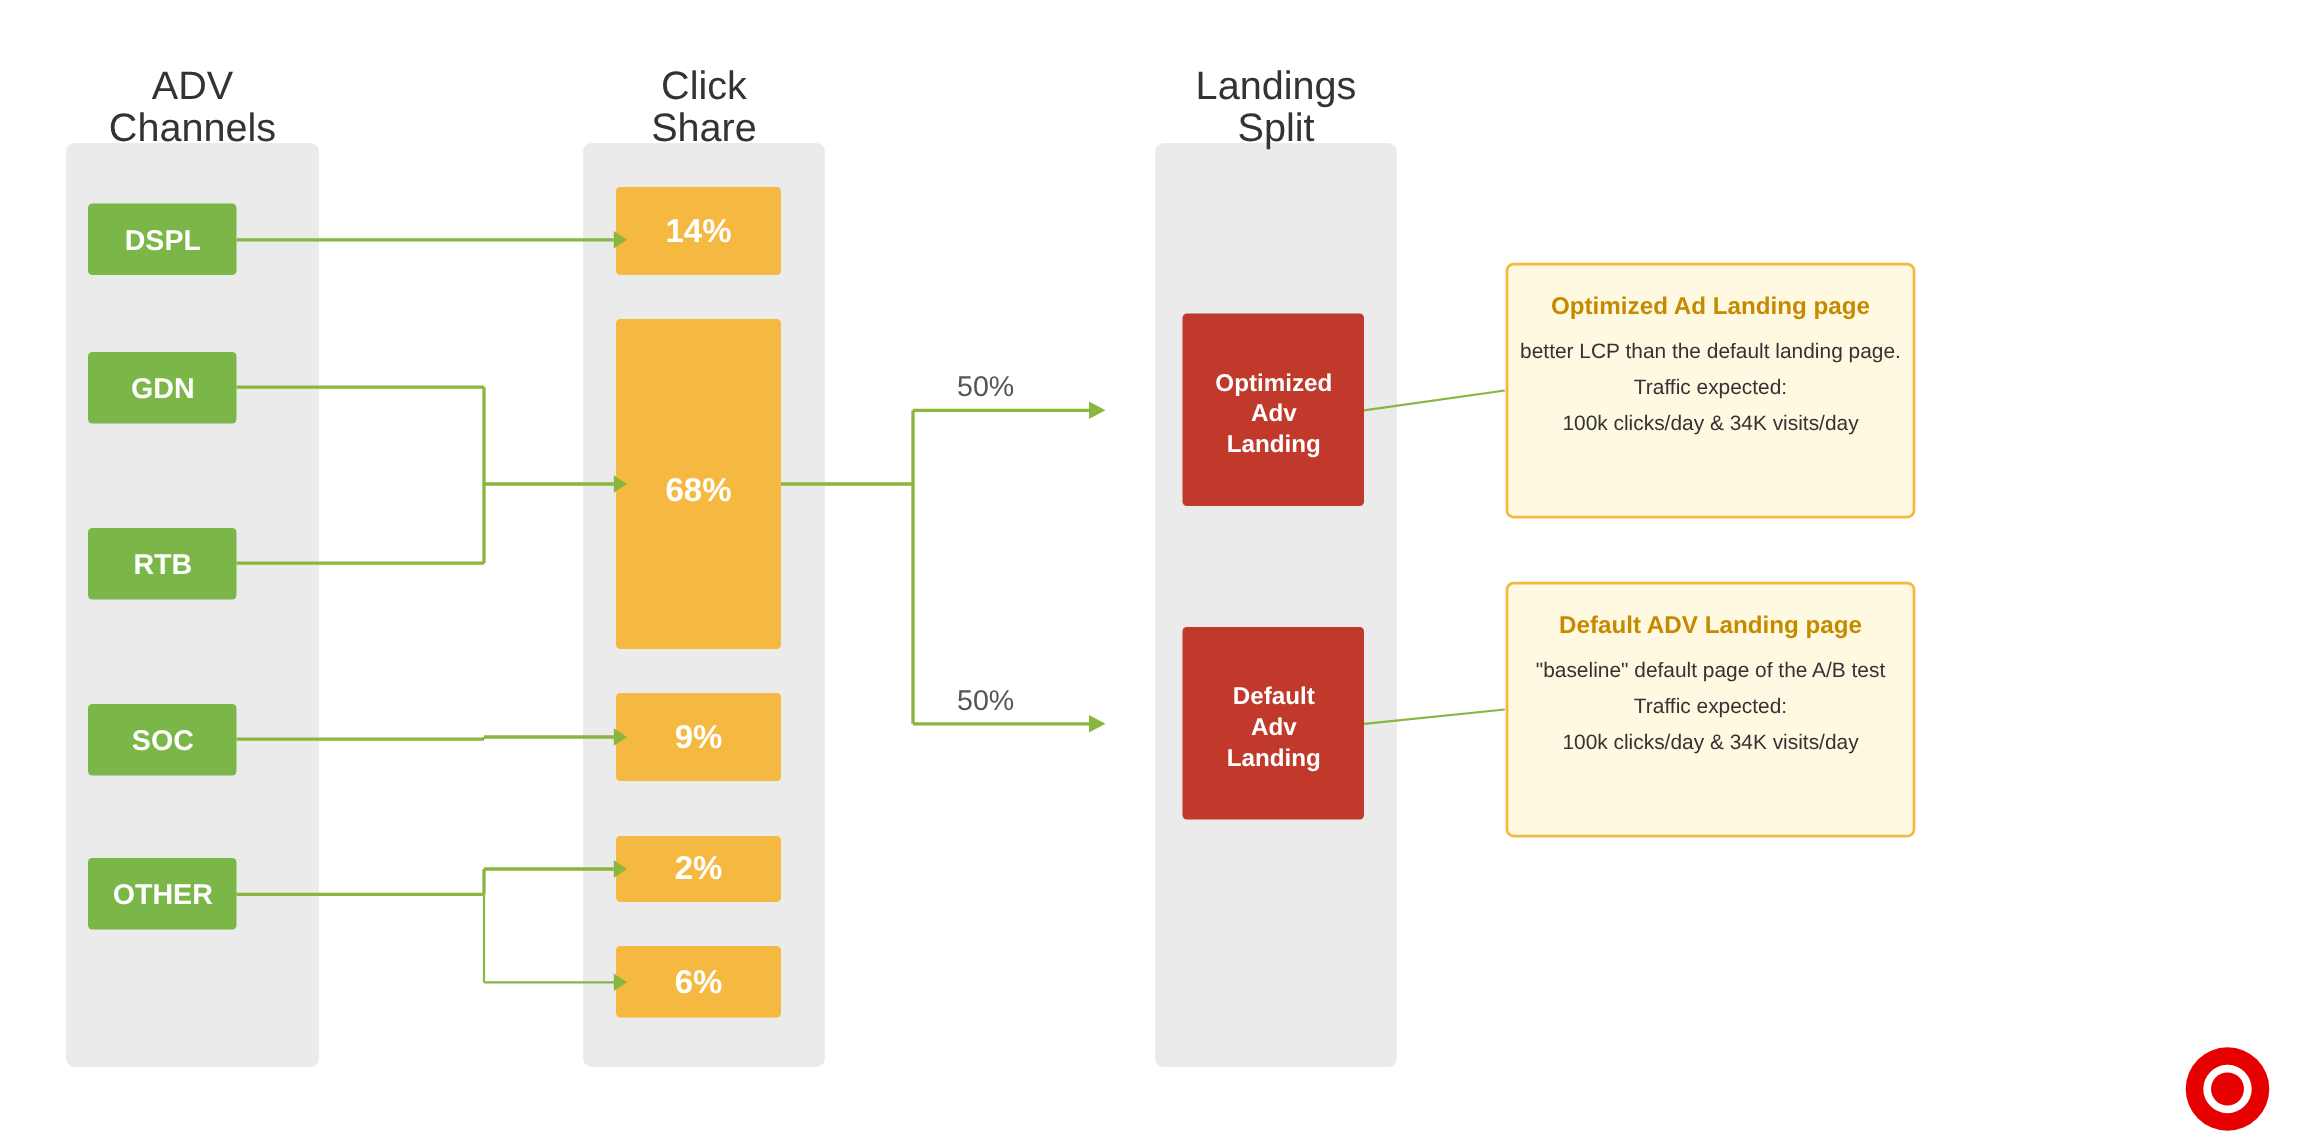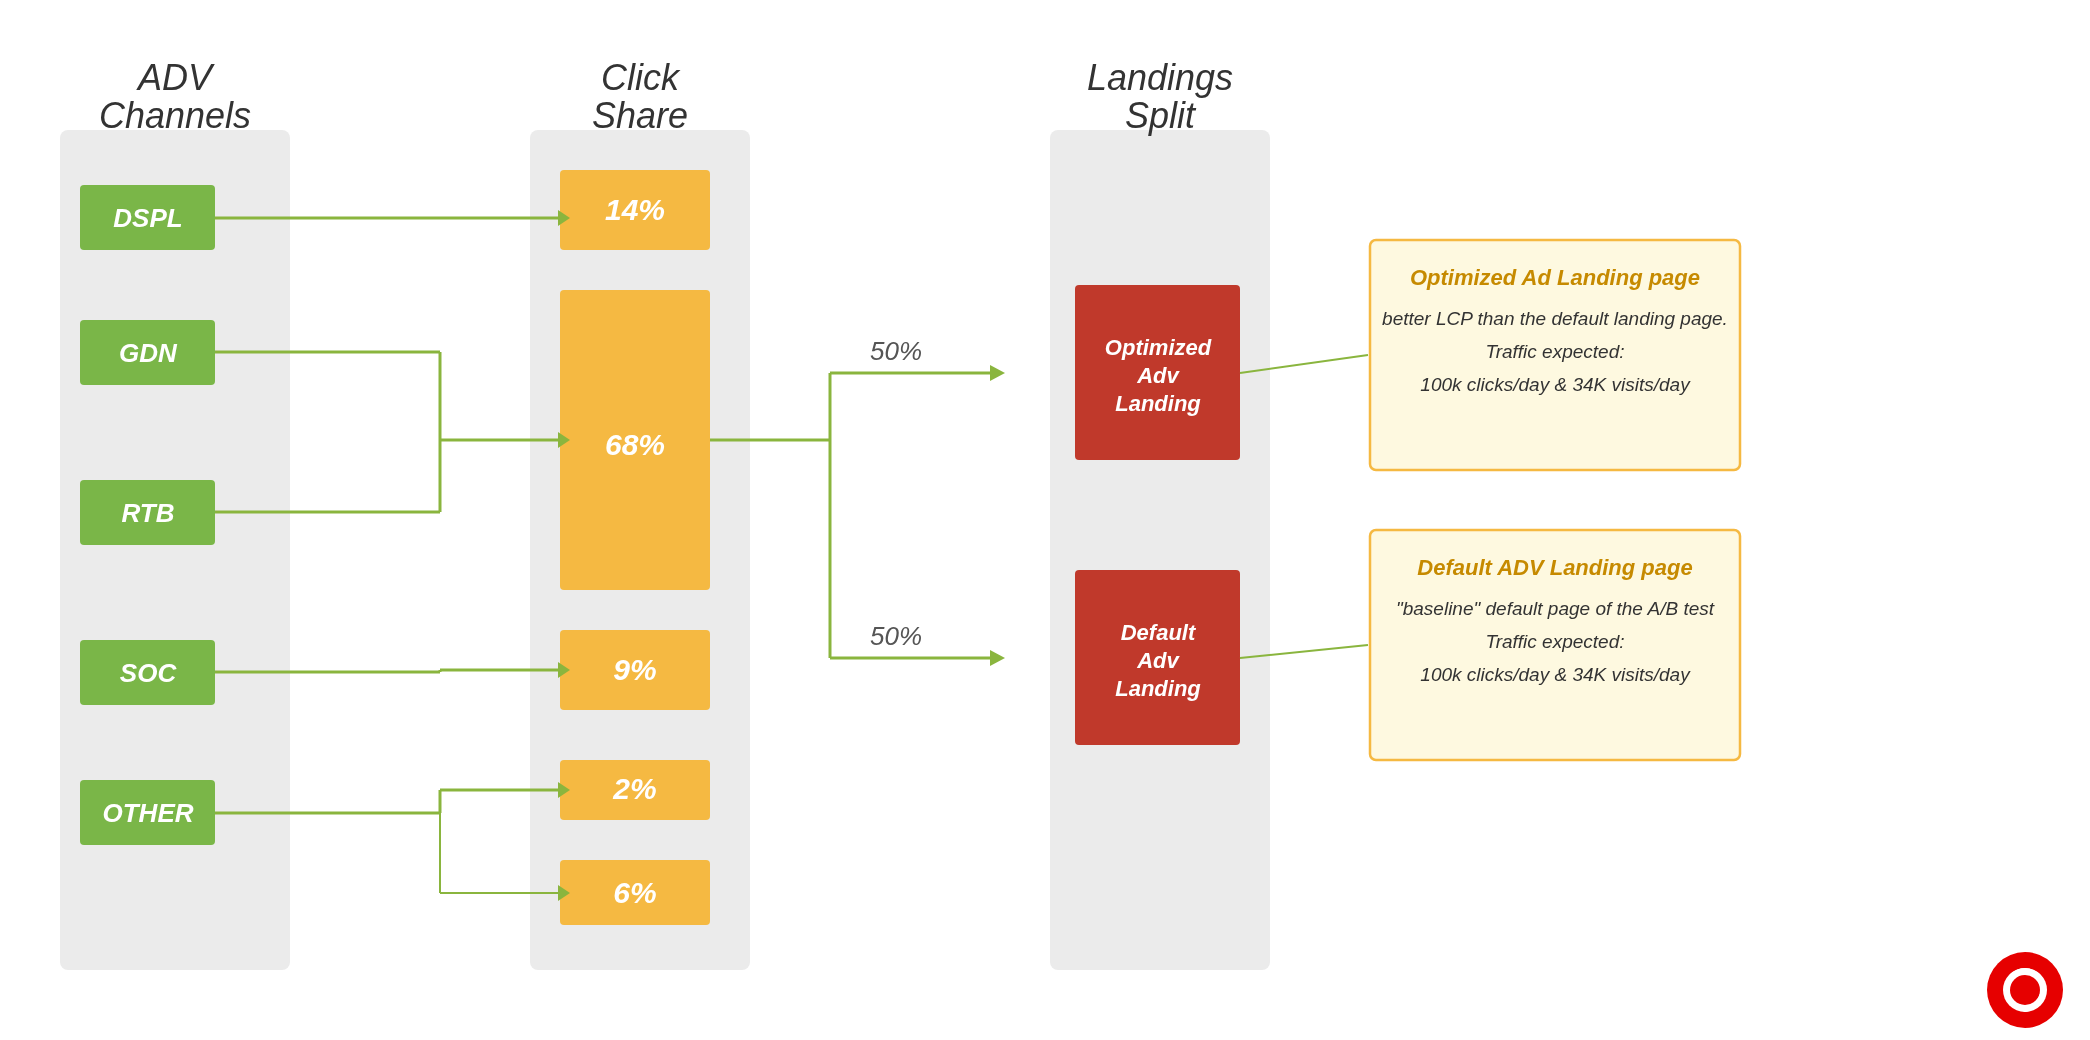--- a/index.html
+++ b/index.html
@@ -11,21 +11,20 @@
       overflow: hidden;
       position: relative;
     }
     .diagram {
       width: 100%;
       height: 100%;
       display: flex;
       align-items: center;
       justify-content: center;
       position: relative;
-      font-style: italic;
     }
     
     .arrows-svg {
       position: absolute;
       top: 0;
       left: 0;
       width: 100%;
       height: 100%;
       pointer-events: none;
     }

